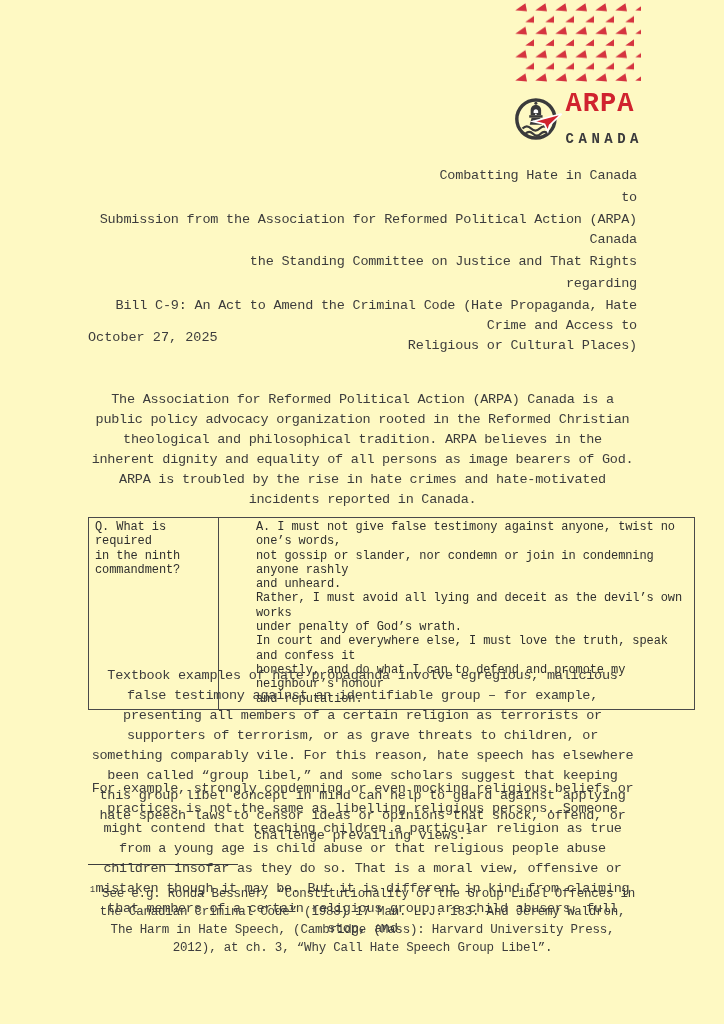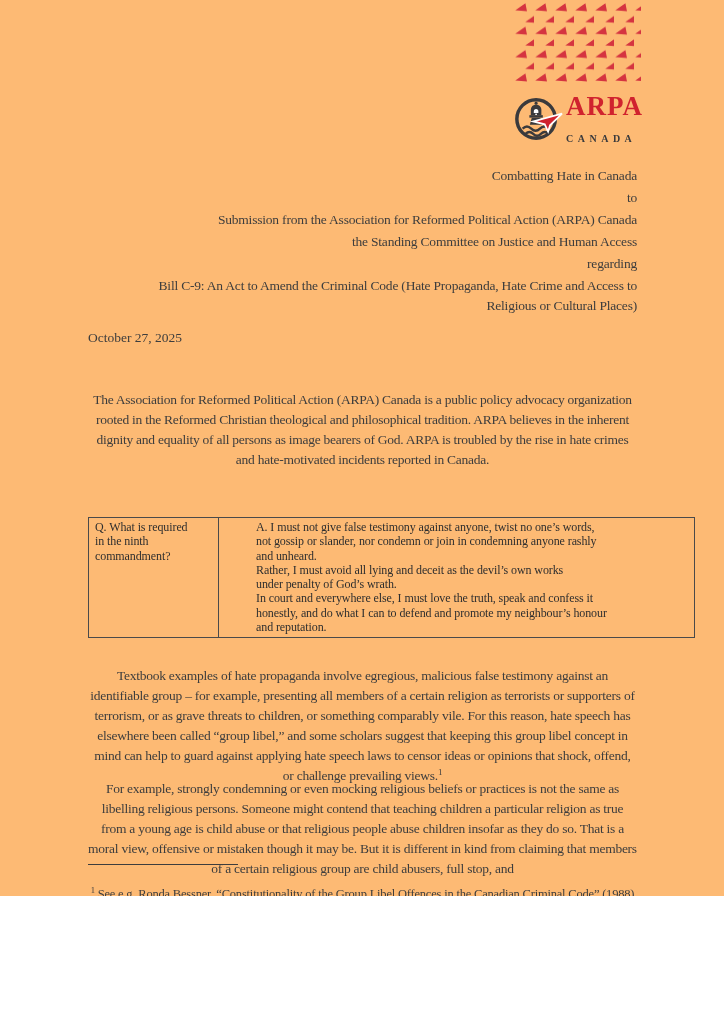--- a/index.html
+++ b/index.html
@@ -3,23 +3,23 @@
 <meta charset="utf-8">
 <style>
   html, body {
     margin: 0;
     padding: 0;
     background: #ffffff;
   }
   .page {
     position: relative;
     width: 724px;
-    height: 896px;
-    background: #fdba74;
-    font-family: Liberation Serif, serif;
+    height: 1024px;
+    background: #fef9c3;
+    font-family: Liberation Mono, monospace;
     color: #3d3d3d;
     overflow: hidden;
   }
 
   
   .pattern-wrap {
     position: absolute;
     left: 514px;
     top: 3px;
     width: 127px;
@@ -37,21 +37,21 @@
   .wordmark { margin-left: 3px; }
   .wordmark .arpa {
     font-size: 27px;
     line-height: 24px;
     font-weight: 700;
     letter-spacing: 1px;
     color: #d0232e;
   }
   .wordmark .canada {
     margin-top: 15px;
-    font-size: 10px;
+    font-size: 14px;
     font-weight: 700;
     letter-spacing: 4.5px;
     color: #3a3a3c;
   }
 
   
   .content { position: absolute; left: 88px; width: 549px; text-align: center; }
 
   .title-block { top: 166px; text-align: right; }
   .title-line {
@@ -162,21 +162,21 @@
     <div class="wordmark">
       <div class="arpa">ARPA</div>
       <div class="canada">CANADA</div>
     </div>
   </div>
 
   <div class="content title-block">
     <p class="title-line">Combatting Hate in Canada</p>
     <p class="title-line">to</p>
     <p class="title-line">Submission from the Association for Reformed Political Action (ARPA) Canada</p>
-    <p class="title-line">the Standing Committee on Justice and Human Access</p>
+    <p class="title-line">the Standing Committee on Justice and That Rights</p>
     <p class="title-line">regarding</p>
     <p class="title-line">Bill C-9: An Act to Amend the Criminal Code (Hate Propaganda, Hate Crime and Access to
 Religious or Cultural Places)</p>
   </div>
 
   <div class="content date-line">October 27, 2025</div>
 
   <p class="content para p1">The Association for Reformed Political Action (ARPA) Canada is a public policy advocacy organization rooted in the Reformed Christian theological and philosophical tradition. ARPA believes in the inherent dignity and equality of all persons as image bearers of God. ARPA is troubled by the rise in hate crimes and hate-motivated incidents reported in Canada.</p>
 
 

